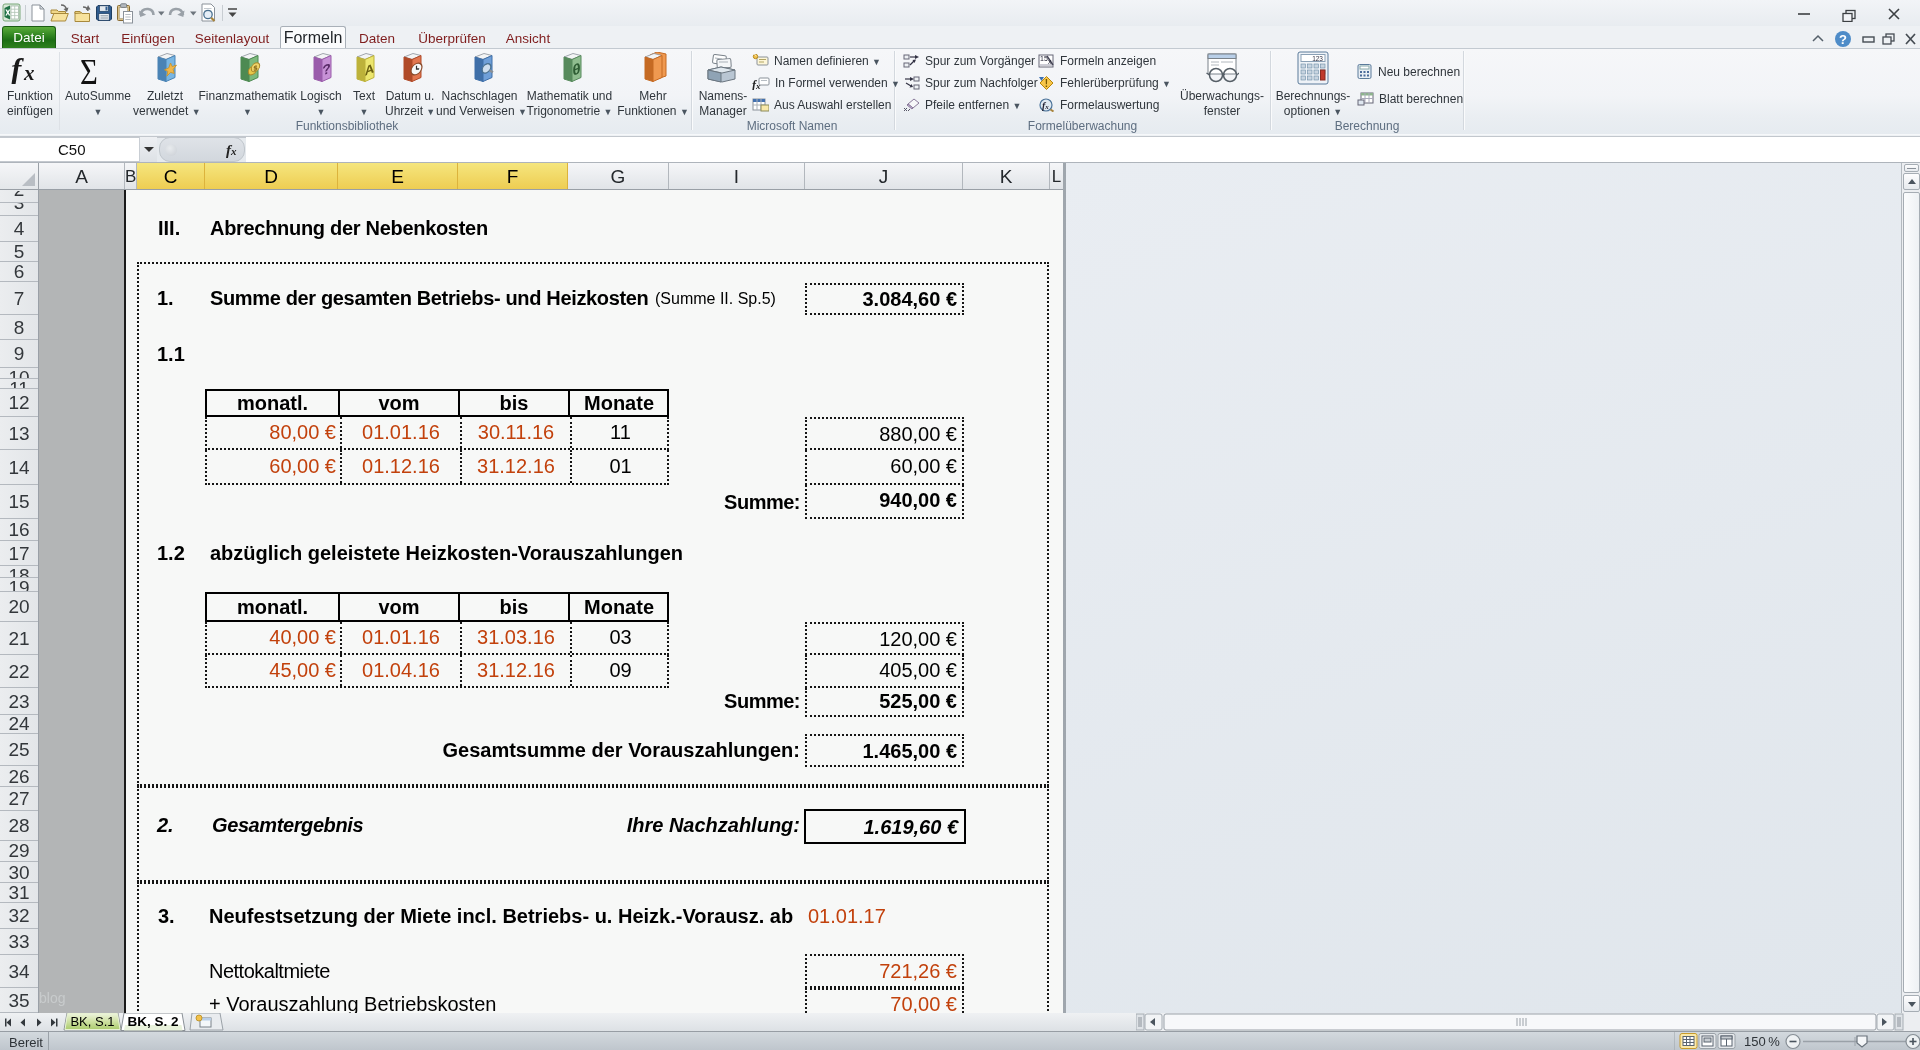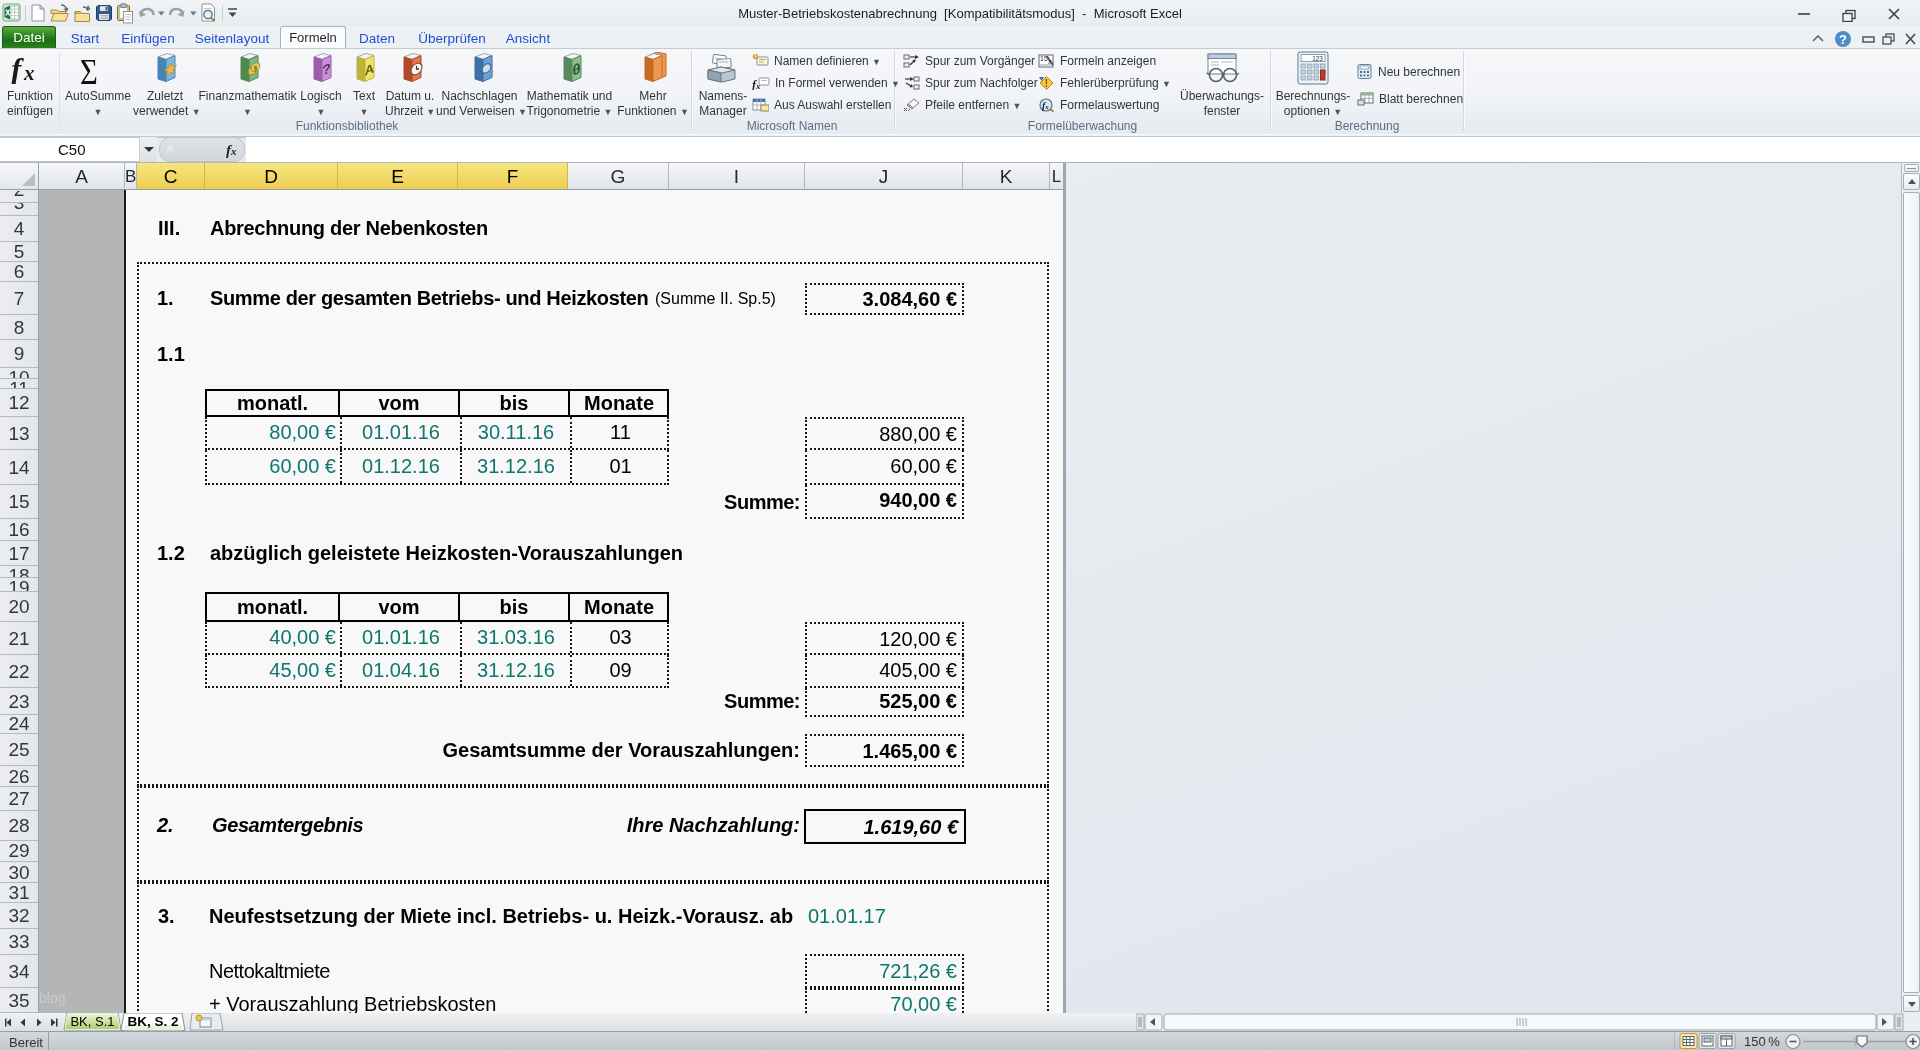--- a/index.html
+++ b/index.html
@@ -8,28 +8,28 @@
   #app { position:relative; width:1920px; height:1050px; background:#eef1f4; overflow:hidden; }
   .abs { position:absolute; }
 
   #titlebar { position:absolute; left:0; top:0; width:1920px; height:26px;
     background:linear-gradient(#f2f4f7,#e8ecf0); }
   #title { position:absolute; top:6px; left:0; width:1920px; text-align:center;
     font-size:13px; color:#1b1e21; }
 
   #tabrow { position:absolute; left:0; top:26px; width:1920px; height:23px; }
   #tabrow .tab { position:absolute; top:3px; height:20px; line-height:20px;
-    font-size:13.5px; color:#1d4ed8; text-align:center; }
+    font-size:13.5px; color:#7f1d1d; text-align:center; }
   #dateitab { position:absolute; left:2px; top:0px; width:54px; height:23px;
     background:linear-gradient(#5aab3a 0%,#2f8420 40%,#1d6e15 60%,#2f831f 100%);
     border:1px solid #1a5c13; border-bottom:0; border-radius:3px 3px 0 0;
     color:#fff; font-size:13.5px; text-align:center; line-height:22px; }
   #activetab { position:absolute; left:280px; top:0px; width:66px; height:24px;
     background:#fafbfc; border:1px solid #a9b0b8; border-bottom:0;
-    border-radius:2.5px 2.5px 0 0; color:#1e2226; font-size:13px; text-align:center; line-height:22px; }
+    border-radius:2.5px 2.5px 0 0; color:#1e2226; font-size:16px; text-align:center; line-height:22px; }
   #tabrow .line { position:absolute; left:0; bottom:0; width:1920px; height:1px; background:#c3cad1; }
 
   #ribbon { position:absolute; left:0; top:49px; width:1920px; height:85px;
     background:linear-gradient(#f6f7f9 0%,#f2f4f7 55%,#eaeef2 80%,#e6ebf0 100%); }
   #ribbon .grpsep { position:absolute; top:2px; width:1px; height:79px; background:#d3d8de; box-shadow:1px 0 0 #fafbfc; }
   #ribbon .grplabel { position:absolute; top:70px; height:14px; font-size:12px; color:#5e6e80; text-align:center; white-space:nowrap; }
   #ribbon .biglabel { position:absolute; font-size:12px; color:#30363c; text-align:center; line-height:14.5px; white-space:nowrap; }
   #ribbon .smallrow { position:absolute; height:17px; font-size:12px; color:#30363c; white-space:nowrap; }
   #ribbon .smallrow svg { vertical-align:-3px; margin-right:5px; }
   #ribbonline { position:absolute; left:0; top:134px; width:1920px; height:1px; background:#c8cdd3; border-bottom:1px solid #f6f8fa; }
@@ -62,41 +62,40 @@
   .rh { position:absolute; left:0; width:38px; text-align:center; font-size:19px; color:#33373b;
     border-bottom:1px solid #b4b9bf; overflow:hidden; }
 
   #grid { position:absolute; left:39px; top:27px; width:1024px; height:823px; background:#f7f8f7; overflow:hidden; }
   #colA { position:absolute; left:0; top:0; width:85px; height:823px; background:#b3b5b6; }
   #pageborder { position:absolute; left:85px; top:0; width:2px; height:823px; background:#1a1a1a; }
 
   .dotbox { position:absolute; border:2px dotted #151515; }
   .valbox { position:absolute; left:766px; width:159px; border:2px dotted #151515; font-size:20px; text-align:right; padding-right:5px; white-space:nowrap; }
   .st { position:absolute; white-space:nowrap; color:#000; font-size:20px; }
-  .blue { color:#0f766e; }
+  .blue { color:#c2410c; }
   .b { font-weight:bold; }
   .i { font-style:italic; }
   .right { text-align:right; }
   .center { text-align:center; }
 
   #tabbar { position:absolute; left:0; top:1013px; width:1920px; height:18px;
     background:linear-gradient(#eff1f3,#dde1e5); }
   #statusbar { position:absolute; left:0; top:1031px; width:1920px; height:19px;
     background:linear-gradient(#d3d9de,#bfc6cd); border-top:1px solid #979da4;
     font-size:13px; color:#2e3338; }
   .sheettab { position:absolute; top:0; height:18px; font-size:13px; line-height:17px; text-align:center; color:#000; }
   #vscroll { position:absolute; left:1901px; top:163px; width:19px; height:850px; background:#eceef1; border-left:1px solid #b4bac0; }
   .sbtn { position:absolute; background:linear-gradient(#fdfdfe,#e7eaee); border:1px solid #a6adb4; border-radius:2px; }
 </style>
 </head>
 <body>
 <div id="app">
 
 <div id="titlebar">
-<div id="title">Muster-Betriebskostenabrechnung&nbsp; [Kompatibilitätsmodus]&nbsp; -&nbsp; Microsoft Excel</div>
 <svg class="abs" style="left:0;top:0" width="470" height="26" viewBox="0 0 470 26">
 
  <g transform="translate(3,4)">
   <rect x="0" y="0" width="17" height="17" rx="2" fill="#d8e8d8" stroke="#7aa87a"></rect>
   <rect x="8" y="2" width="7.5" height="13" fill="#fff" stroke="#9ab0a0" stroke-width="0.7"></rect>
   <line x1="8" y1="5.2" x2="15.5" y2="5.2" stroke="#b0c4b4" stroke-width="0.8"></line>
   <line x1="8" y1="8.4" x2="15.5" y2="8.4" stroke="#b0c4b4" stroke-width="0.8"></line>
   <line x1="8" y1="11.6" x2="15.5" y2="11.6" stroke="#b0c4b4" stroke-width="0.8"></line>
   <line x1="11.7" y1="2" x2="11.7" y2="15" stroke="#b0c4b4" stroke-width="0.8"></line>
   <path d="M1.5 4 l5.5 -2.5 v14 l-5.5 -2.5 z" fill="#1e7145"></path>

